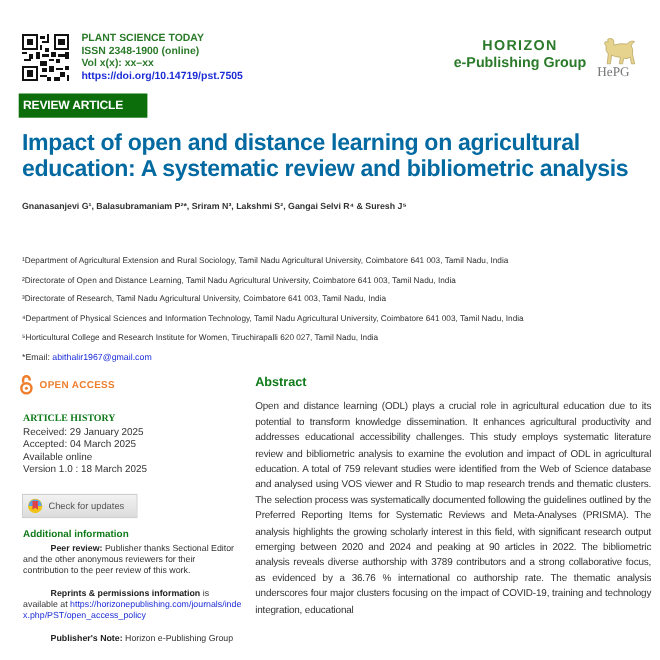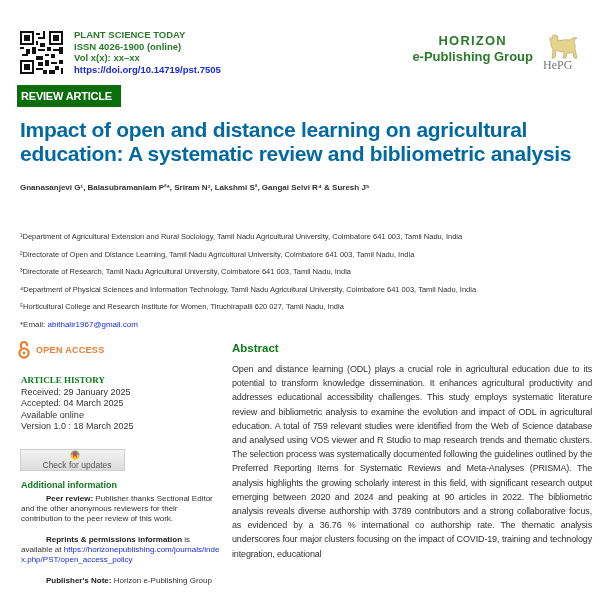--- a/index.html
+++ b/index.html
@@ -9,39 +9,39 @@
   .qr { position: absolute; left: 20px; top: 30px; width: 43px; height: 45px; }
   .journal { position: absolute; left: 74px; top: 29px; font-size: 9.5px; line-height: 11.5px; font-weight: bold; color: #2a7a2a; font-family: "Liberation Sans", sans-serif; }
   .journal .doi { color: #1a2bd6; }
 
   .publisher { position: absolute; right: 67px; top: 33px; text-align: center; color: #2a7a2a; font-weight: bold; }
   .publisher .h1 { font-size: 13px; letter-spacing: 1.2px; line-height: 16px; }
   .publisher .h2 { font-size: 13px; line-height: 16px; }
   .hepg { position: absolute; left: 543px; top: 27px; width: 38px; height: 46px; }
   .hepg-text { position: absolute; left: 543px; top: 58px; font-family: "Liberation Serif", serif; font-size: 12px; color: #777; }
 
-  .badge { position: absolute; left: 17px; top: 85px; width: 104px; height: 22px; background: #0b6e0b; color: #fff; font-weight: bold; font-size: 11px; line-height: 22px; padding-left: 4px; letter-spacing: -0.2px; }
+  .badge { position: absolute; left: 17px; top: 85px; width: 117px; height: 22px; background: #0b6e0b; color: #fff; font-weight: bold; font-size: 11px; line-height: 22px; padding-left: 4px; letter-spacing: -0.2px; }
 
   .title { position: absolute; left: 20px; top: 118px; width: 580px; color: #0369a1; font-weight: bold; font-size: 21px; line-height: 24px; letter-spacing: -0.3px; }
 
   .authors { position: absolute; left: 20px; top: 183px; font-size: 8px; font-weight: bold; color: #333; }
 
   .affils { position: absolute; left: 20px; top: 215px; font-size: 7.5px; color: #333; margin-top: 13px; }
   .affils div { height: 17.5px; line-height: 17.5px; }
 
   .email { position: absolute; left: 20px; top: 320px; font-size: 8px; color: #333; }
   .email a { color: #1a2bd6; text-decoration: none; }
 
   .oa { position: absolute; left: 18px; top: 340px; display: flex; align-items: center; }
   .oa-label { color: #ee7d2c; font-weight: bold; font-size: 9px; margin-left: 6px; letter-spacing: 0.3px; }
 
   .history { position: absolute; left: 21px; top: 375px; font-size: 9px; line-height: 11.5px; color: #333; }
   .history .h { color: #0f7a1a; font-weight: bold; font-family: Liberation Serif, serif; }
 
-  .check { position: absolute; left: 20px; top: 449px; width: 105px; height: 22px; background: linear-gradient(#f2f2f2, #dcdcdc); border: 1px solid #cfcfcf; display: flex; align-items: center; padding-left: 4px; flex-direction: column; }
+  .check { position: absolute; left: 20px; top: 449px; width: 105px; height: 22px; background: linear-gradient(#f2f2f2, #dcdcdc); border: 1px solid #cfcfcf; display: flex; align-items: center; padding-left: 4px; }
   .check-label { font-size: 8.5px; color: #555; margin-left: 5px; }
 
   .addinfo { position: absolute; left: 21px; top: 480px; width: 200px; font-size: 8px; line-height: 10px; color: #333; }
   .addinfo .h { color: #0f7a1a; font-weight: bold; font-size: 9px; margin-bottom: 4px; }
   .addinfo b { color: #222; margin-left: 25px; }
   .addinfo a { color: #1a2bd6; text-decoration: none; }
   .addinfo .blk { margin-bottom: 11px; }
 
   .abstract-h { position: absolute; left: 232px; top: 342px; color: #0f7a1a; font-weight: bold; font-size: 11.5px; }
   .abstract { position: absolute; left: 232px; top: 362px; width: 360px; font-size: 9px; line-height: 14.2px; color: #333; text-align: justify; letter-spacing: -0.15px; }
@@ -90,21 +90,21 @@
     <rect x="15" y="15" width="3" height="1"></rect>
       <rect x="17" y="17" width="2" height="2"></rect>
       <rect x="14" y="19" width="3" height="2"></rect>
       <rect x="19" y="14" width="2" height="2"></rect>
       <rect x="20" y="18" width="1" height="3"></rect>
   </g>
 </svg>
 
 <div class="journal">
   <div>PLANT SCIENCE TODAY</div>
-  <div>ISSN 4026-1900 (online)</div>
+  <div>ISSN 2348-1900 (online)</div>
   <div>Vol x(x): xx–xx</div>
   <div class="doi">https://doi.org/10.14719/pst.7505</div>
 </div>
 
 <div class="publisher">
   <div class="h1">HORIZON</div>
   <div class="h2">e-Publishing Group</div>
 </div>
 
 <svg class="hepg" viewBox="0 0 38 32">

